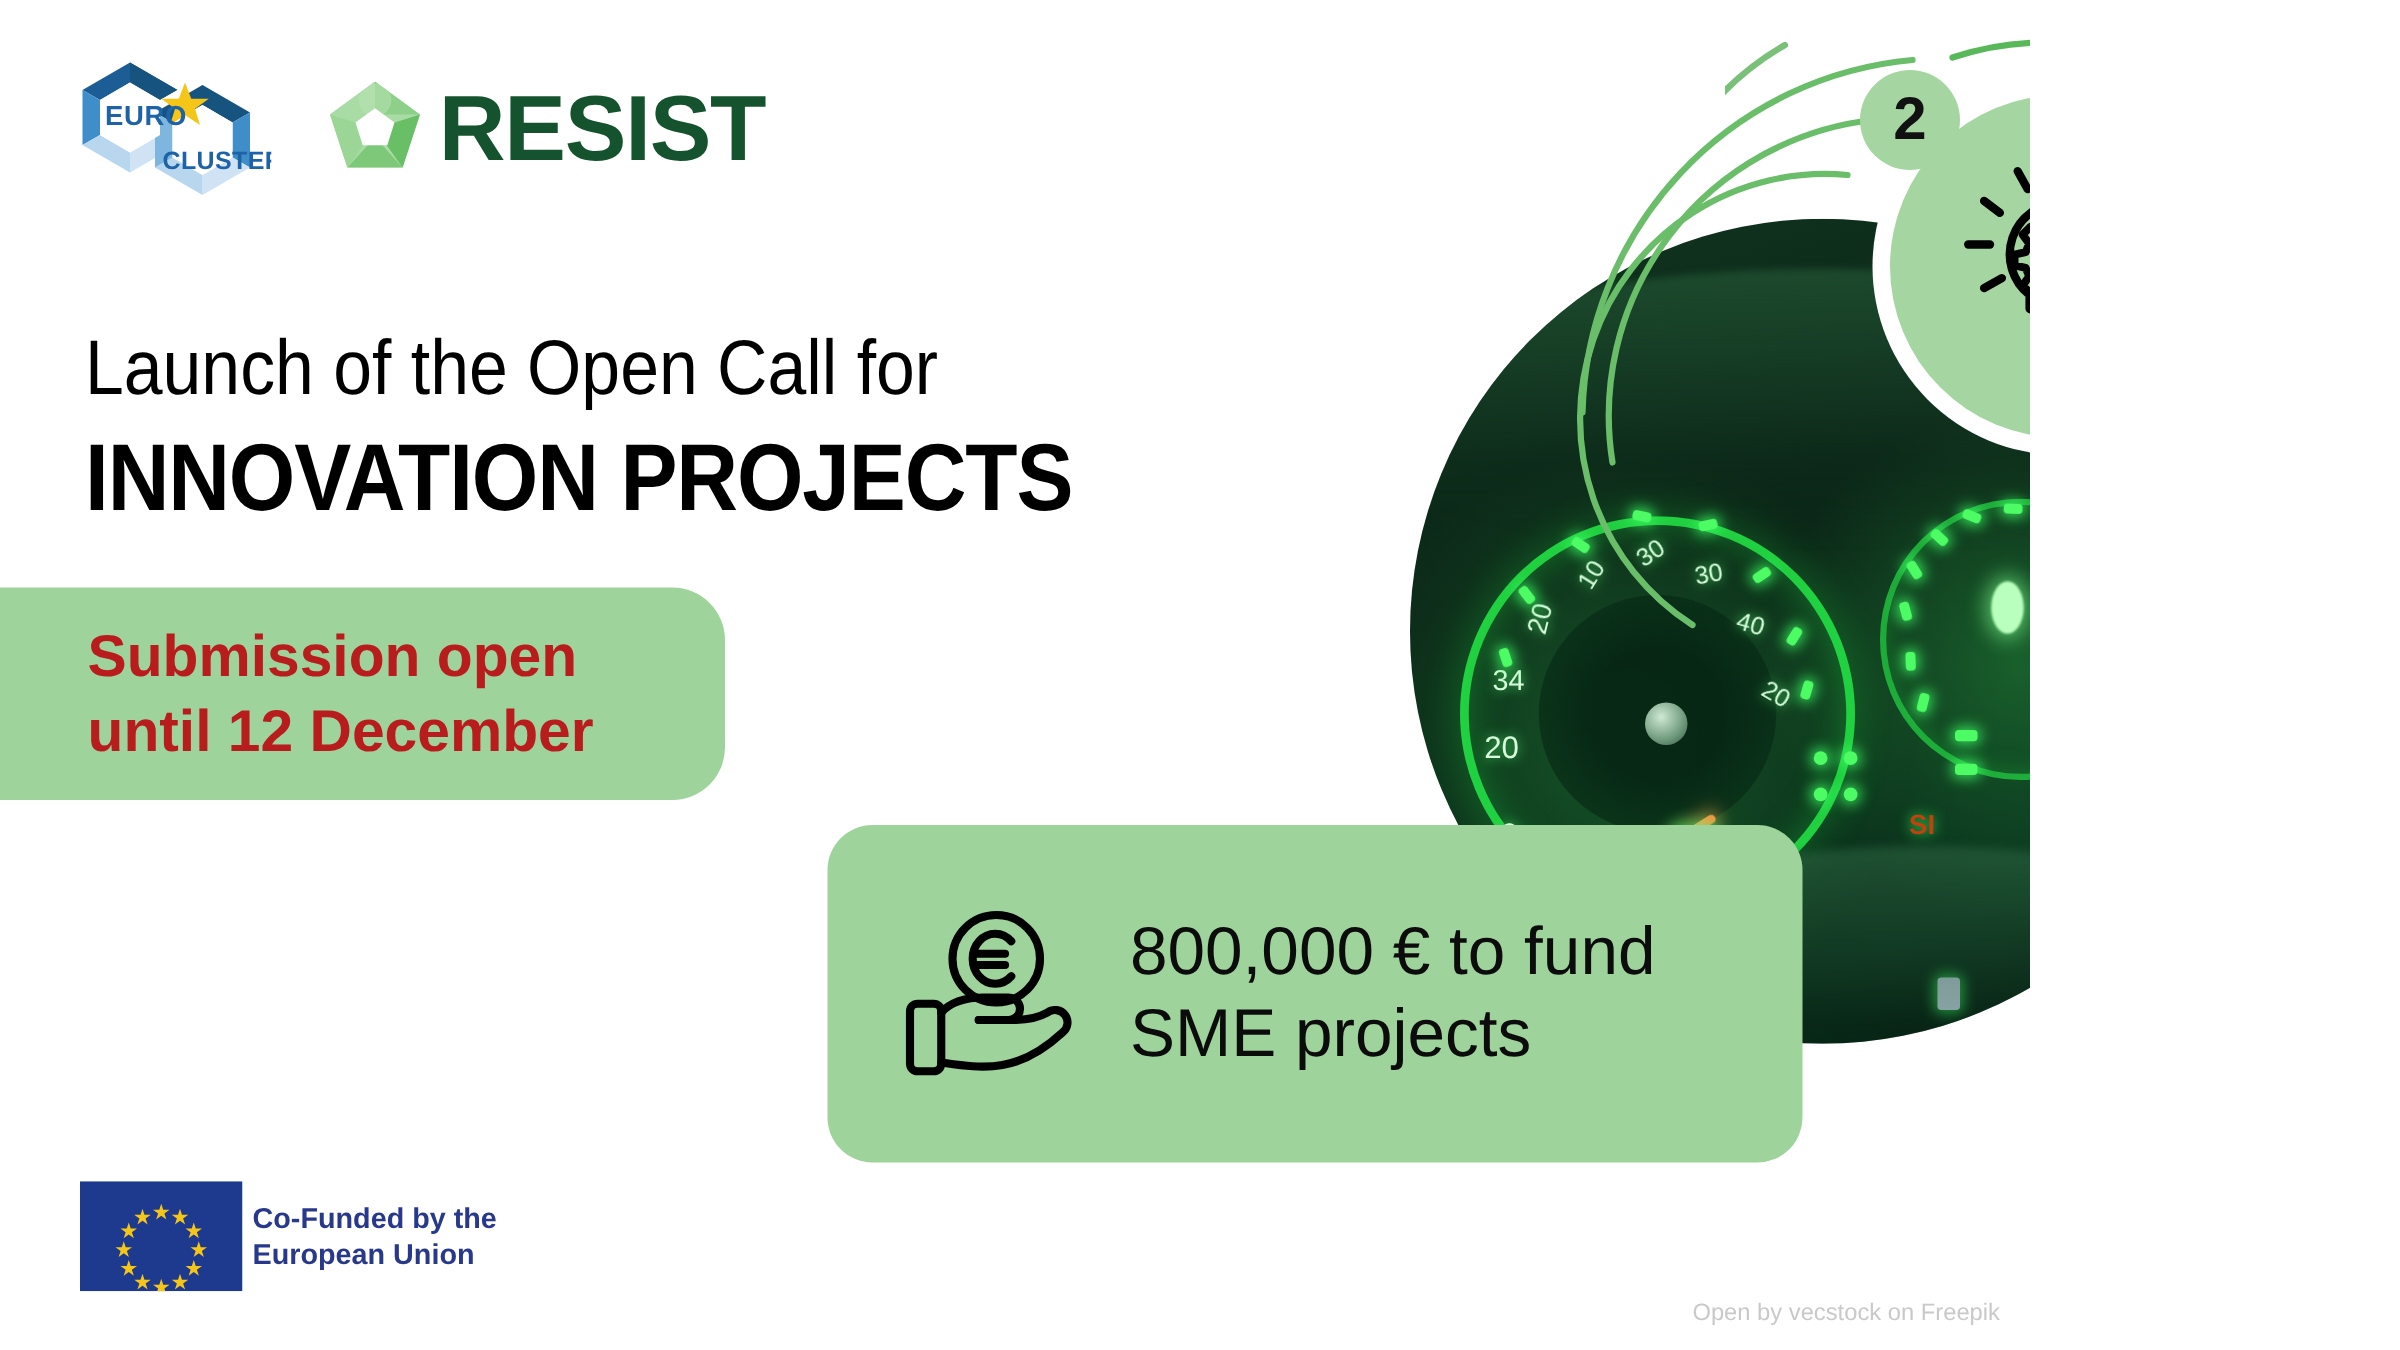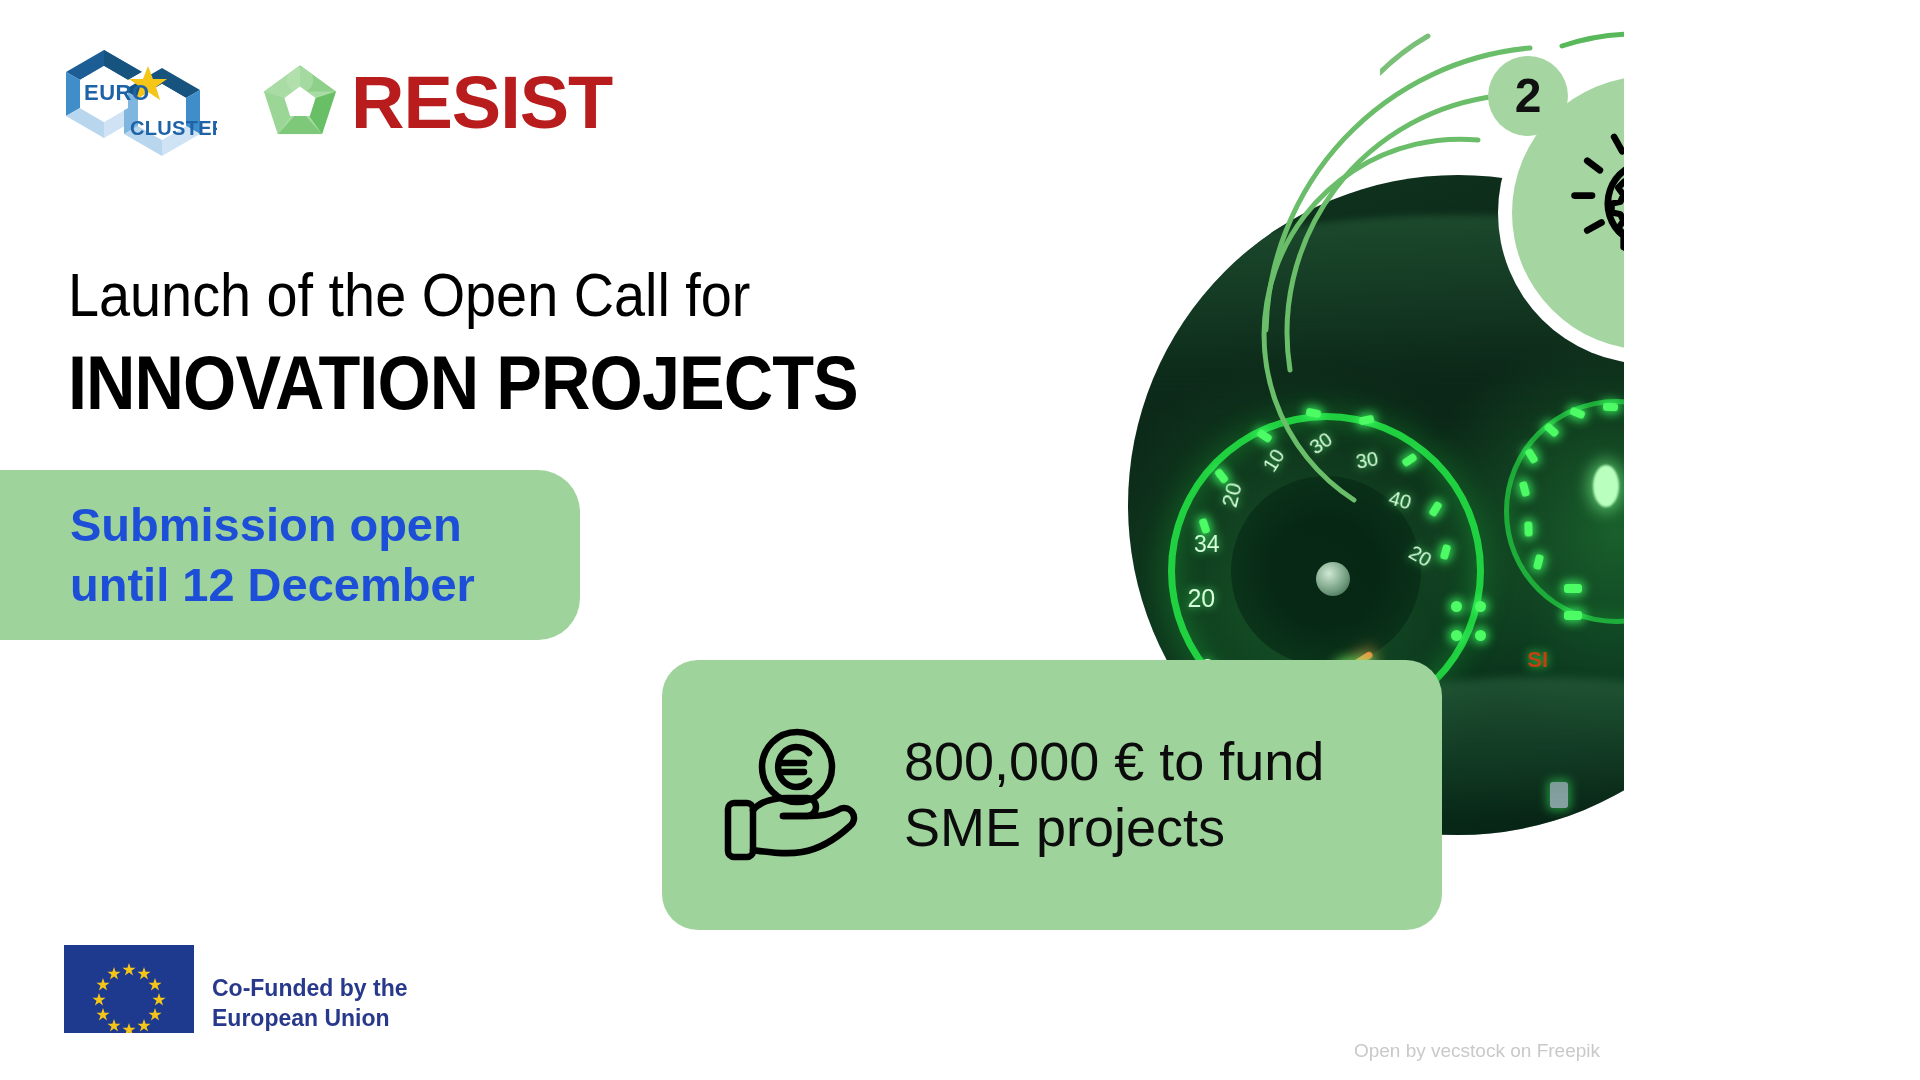--- a/index.html
+++ b/index.html
@@ -33,21 +33,21 @@
     display: flex;
     align-items: center;
     gap: 10px;
   }
   .resist-mark { width: 82px; height: 82px; display: block; }
   .resist-word {
     font-family: "Liberation Sans", sans-serif;
     font-weight: bold;
     font-size: 74px;
     letter-spacing: -1px;
-    color: #b91c1c;
+    color: #14532d;
     line-height: 1;
   }
 
   
   .headline {
     position: absolute;
     left: 68px;
     top: 262px;
     width: 1040px;
   }
@@ -88,21 +88,21 @@
     padding: 30px 40px 30px 110px;
     display: flex;
     flex-direction: column;
     justify-content: center;
   }
   .submission-text {
     font-family: "Liberation Sans", sans-serif;
     font-weight: bold;
     font-size: 47px;
     line-height: 1.28;
-    color: #1d4ed8;
+    color: #b91c1c;
     white-space: pre-line;
   }
 
   
   .funding-card {
     position: absolute;
     left: 662px;
     top: 660px;
     width: 780px;
     height: 270px;
@@ -343,22 +343,22 @@
     color: #111111;
     line-height: 1;
   }
 
   
   .eu-block {
     position: absolute;
     left: 64px;
     top: 945px;
     display: flex;
-    align-items: flex-end;
-    gap: 18px;
+    align-items: center;
+    gap: 8px;
     z-index: 7;
   }
   .eu-flag { width: 130px; height: 88px; display:block; }
   .eu-text {
     font-family: "Liberation Sans", sans-serif;
     font-weight: bold;
     font-size: 23px;
     line-height: 1.28;
     color: #28398c;
     white-space: pre-line;

